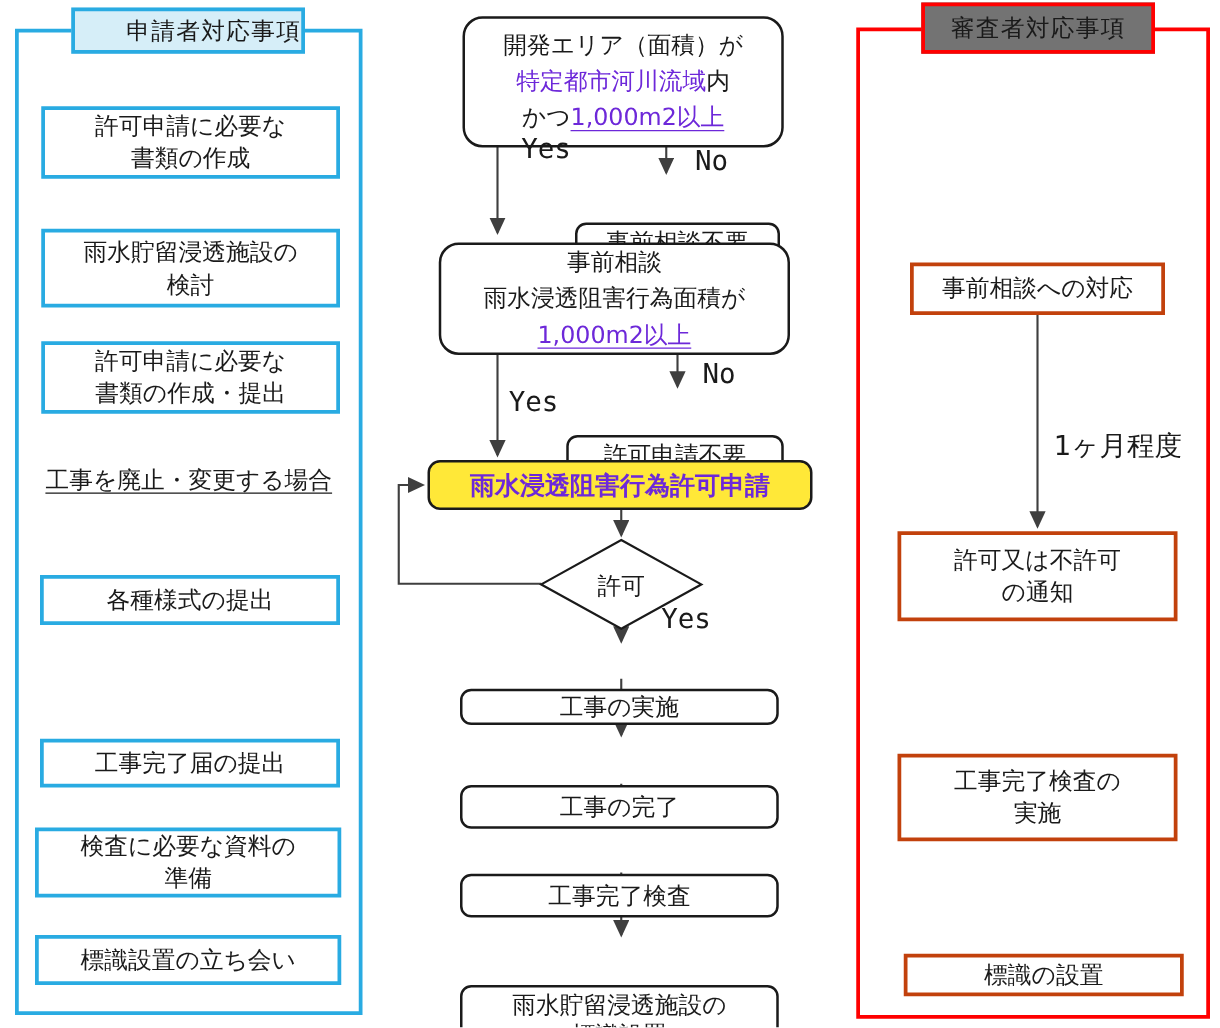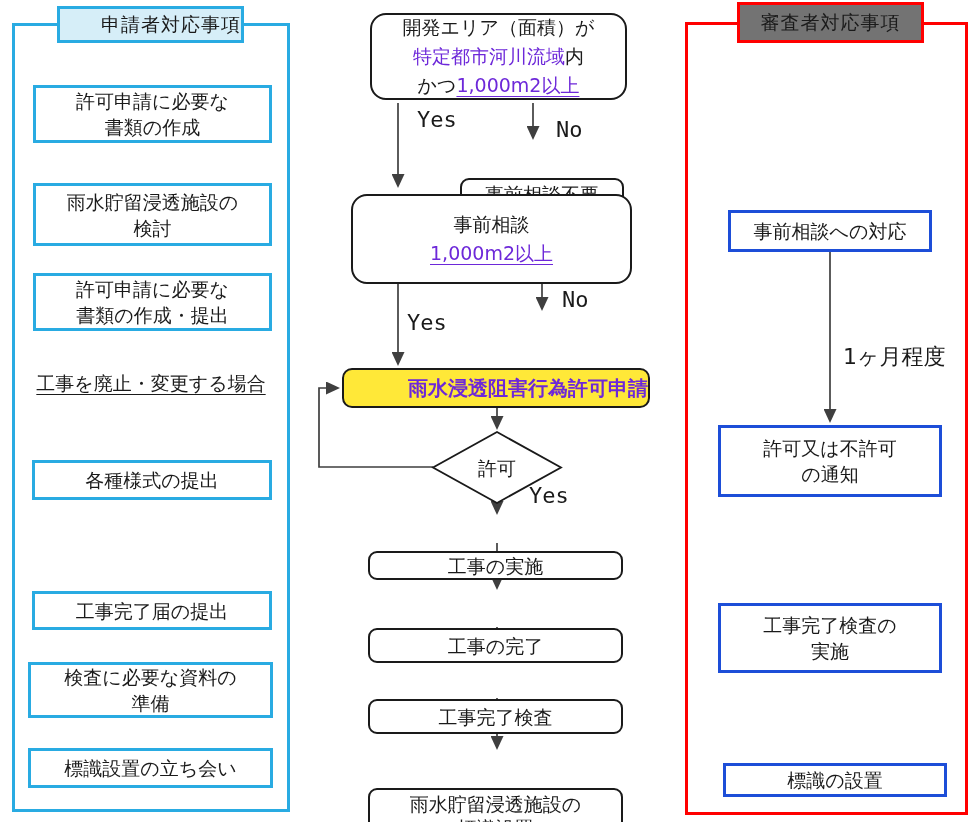--- a/index.html
+++ b/index.html
@@ -18,21 +18,21 @@
     font-size:19px;letter-spacing:1px;z-index:3;
   }
   .panel-title.blue{background:#d6eef8;border:3px solid #29abe2;padding-left:41px;}
   .panel-title.pink{background:#737373;border:3px solid #ff0000;}
   
   .sbox{
     display:flex;align-items:center;justify-content:center;text-align:center;
     font-size:19px;line-height:26px;white-space:pre-line;background:#ffffff;
   }
   .sbox.blue{border:3px solid #29abe2;}
-  .sbox.red{border:3px solid #1d4ed8;}
+  .sbox.red{border:3px solid #c2410c;}
   .note{
     text-align:center;font-size:19px;text-decoration:underline;
     text-underline-offset:4px;
   }
   
   .cbox{
     display:flex;flex-direction:column;align-items:center;justify-content:center;
     text-align:center;font-size:19px;line-height:29px;background:#ffffff;
     border:2px solid #1a1a1a;border-radius:14px;white-space:pre-line;
   }
@@ -95,41 +95,43 @@
   <div class="abs panel-title pink" style="left:737px;top:2px;width:187px;height:41px;">審査者対応事項</div>
 
   <div class="abs sbox red" style="left:728px;top:210px;width:204px;height:42px;">事前相談への対応</div>
   <div class="lbl jlbl" style="left:843px;top:342px;">1ヶ月程度</div>
   <div class="abs sbox red" style="left:718px;top:425px;width:224px;height:72px;">許可又は不許可
 の通知</div>
   <div class="abs sbox red" style="left:718px;top:603px;width:224px;height:70px;">工事完了検査の
 実施</div>
   <div class="abs sbox red" style="left:723px;top:763px;width:224px;height:34px;">標識の設置</div>
 
-  <div class="abs cbox" style="left:370px;top:13px;width:257px;height:87px;border-radius:16px;">
+  <div class="abs cbox" style="left:370px;top:13px;width:257px;height:105px;border-radius:16px;">
     <div><span>開発エリア（面積）が</span></div>
     <div><span class="red-t">特定都市河川流域</span><span>内</span></div>
     <div><span>かつ</span><span class="red-t u">1,000m2以上</span></div>
   </div>
 
   <div class="lbl" style="left:417px;top:107px;">Yes</div>
   <div class="lbl" style="left:556px;top:117px;">No</div>
 
   <div class="abs cbox small" style="left:460px;top:142px;width:164px;height:32px;">事前相談不要</div>
 
   <div class="abs cbox" style="left:351px;top:194px;width:281px;height:90px;border-radius:16px;">
     <div>事前相談</div>
+    <div>雨水浸透阻害行為面積が</div>
     <div class="red-t u">1,000m2以上</div>
   </div>
 
   <div class="lbl" style="left:407px;top:310px;">Yes</div>
   <div class="lbl" style="left:562px;top:287px;">No</div>
 
+  <div class="abs cbox small" style="left:453px;top:312px;width:174px;height:32px;">許可申請不要</div>
 
-  <div class="abs cbox yellow" style="left:342px;top:368px;width:308px;height:40px;align-items:flex-end;">
+  <div class="abs cbox yellow" style="left:342px;top:368px;width:308px;height:40px;">
     <span class="red-t bold" style="font-size:20px;">雨水浸透阻害行為許可申請</span>
   </div>
 
   <div class="dlabel" style="left:455px;top:456px;width:84px;text-align:center;">許可</div>
   <div class="lbl" style="left:529px;top:483px;">Yes</div>
 
   <div class="abs cbox small" style="left:368px;top:515px;width:255px;height:29px;">工事の実施</div>
   <div class="abs cbox small" style="left:368px;top:592px;width:255px;height:35px;">工事の完了</div>
   <div class="abs cbox small" style="left:368px;top:663px;width:255px;height:35px;">工事完了検査</div>
   <div class="abs cbox small" style="left:368px;top:752px;width:255px;height:56px;">雨水貯留浸透施設の

